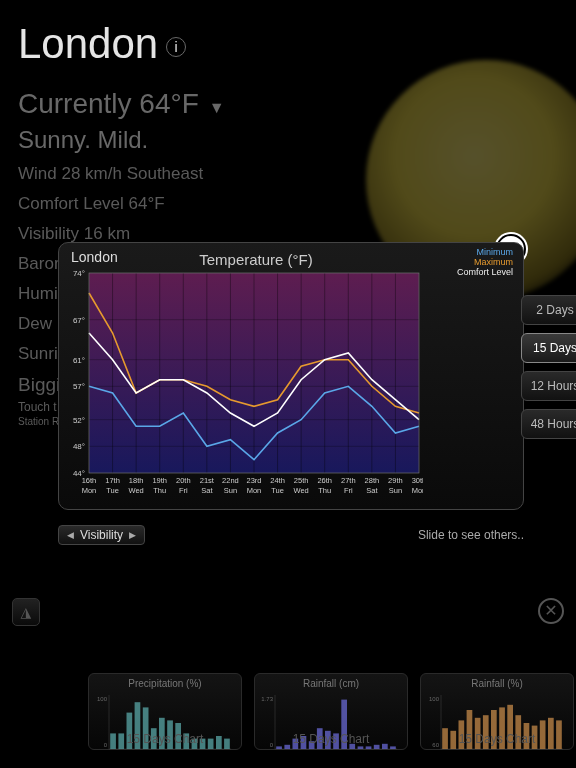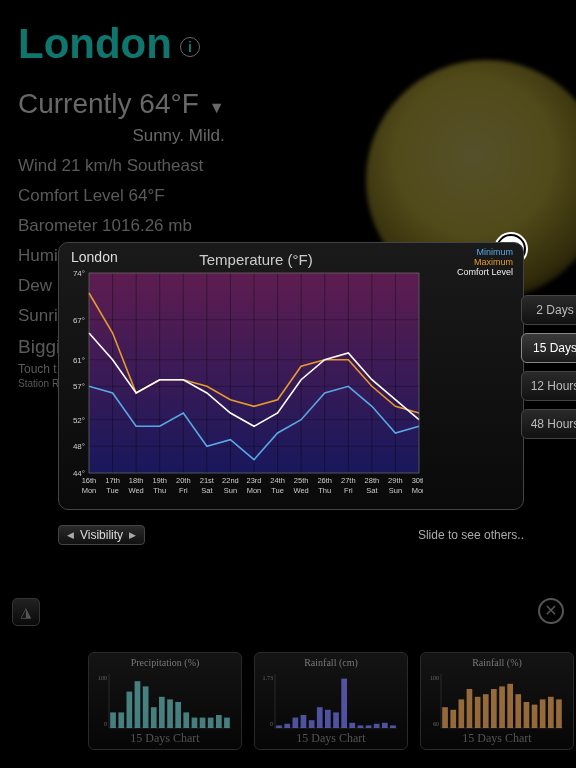--- a/index.html
+++ b/index.html
@@ -1,24 +1,24 @@
 <!DOCTYPE html>
 <html><head>
 <meta charset="utf-8">
 <style>
   * { margin:0; padding:0; box-sizing:border-box; }
   body { width:576px; height:768px; background:#000; font-family:-apple-system,Helvetica,Arial,sans-serif; overflow:hidden; position:relative; color:#888; }
   .bg-sun { position:absolute; right:-30px; top:60px; width:240px; height:240px; border-radius:50%; background:radial-gradient(circle at 45% 40%, #f5e67a 0%, #e8d44a 40%, #8b7a20 70%, rgba(80,70,10,0) 85%); filter:blur(2px); opacity:0.35; }
   
   .bg-info { position:absolute; left:18px; top:20px; color:#5a5a5a; }
-  .bg-info h1 { font-size:42px; font-weight:700; color:#0f766e; }
+  .bg-info h1 { font-size:42px; font-weight:400; color:#e5e5e5; }
   .bg-info .info-icon { display:inline-block; width:20px; height:20px; border:1.5px solid #686868; border-radius:50%; font-size:14px; line-height:18px; text-align:center; margin-left:8px; vertical-align:middle; }
   .bg-info .currently { font-size:28px; color:#686868; margin-top:20px; }
   .bg-info .dropdown::after { content:"▼"; font-size:16px; margin-left:10px; color:#686868; }
-  .bg-info .desc { font-size:17px; color:#686868; margin-top:6px;text-align:right; }
+  .bg-info .desc { font-size:24px; color:#686868; margin-top:6px; }
   .bg-info .line { font-size:17px; color:#5a5a5a; margin-top:10px; }
   
   .modal { position:absolute; left:58px; top:242px; width:466px; height:268px; background:linear-gradient(180deg,#1a1a1a,#0a0a0a); border:1px solid #444; border-radius:10px; padding:6px 8px 6px 8px; }
   .modal-header { position:relative; height:16px; }
   .modal-city { position:absolute; left:4px; top:0; color:#ddd; font-size:14px; }
   .modal-title { position:absolute; left:0; right:70px; top:2px; text-align:center; color:#ccc; font-size:15px; }
   .legend { position:absolute; right:2px; top:-2px; font-size:9px; text-align:right; line-height:10px;margin-left:16px; }
   .legend .lmin { color:#5aa7e8; }
   .legend .lmax { color:#e69a2e; }
   .legend .lcomf { color:#eee; }
@@ -31,36 +31,37 @@
   
   .navbar { position:absolute; left:58px; top:524px; width:466px; height:22px; display:flex; align-items:center; justify-content:space-between; }
   .navpill { background:linear-gradient(#2a2a2a,#111); border:1px solid #444; border-radius:4px; padding:2px 8px; display:flex; align-items:center; gap:6px; font-size:12px; color:#ddd; }
   .navpill .arrow { font-size:9px; color:#aaa; }
   .navhint { font-size:12px; color:#aaa; }
   
   .edge-btn { position:absolute; width:28px; height:28px; background:linear-gradient(#222,#0a0a0a); border:1px solid #333; border-radius:5px; display:flex; align-items:center; justify-content:center; color:#555; font-size:14px; }
   .edge-close { position:absolute; right:12px; top:598px; width:26px; height:26px; border-radius:50%; border:2px solid #555; color:#555; font-size:16px; text-align:center; line-height:22px; }
   
   .thumbs { position:absolute; left:88px; bottom:18px; width:478px; display:flex; gap:12px; }
-  .thumb { flex:0 0 152px; height:98px; background:linear-gradient(#141414,#060606); border:1px solid #2a2a2a; border-radius:6px; padding:4px 6px; position:relative;font-family:Liberation Serif, serif; }
+  .thumb { flex:0 0 152px; height:77px; background:linear-gradient(#141414,#060606); border:1px solid #2a2a2a; border-radius:6px; padding:4px 6px; position:relative; }
   .thumb .ttitle { color:#777; font-size:10px; text-align:center; }
   .thumb .tfoot { position:absolute; bottom:3px; left:0; right:0; text-align:center; font-size:12px; color:#555; }
   .thumb svg { display:block; margin:2px auto 0; }
 </style>
 </head>
 <body>
 
 <div class="bg-sun"></div>
 
 <div class="bg-info">
   <h1><span>London</span><span class="info-icon">i</span></h1>
   <div class="currently dropdown">Currently 64°F</div>
   <div class="desc">Sunny. Mild.</div>
-  <div class="line">Wind 21 km/h Southeast</div>
+  <div class="line">Wind 28 km/h Southeast</div>
   <div class="line">Comfort Level 64°F</div>
+  <div class="line">Visibility 16 km</div>
   <div class="line">Barometer 1016.26 mb</div>
   <div class="line">Humidity</div>
   <div class="line">Dew</div>
   <div class="line">Sunri</div>
   <div class="line" style="font-size:19px">Biggi</div>
   <div class="line" style="font-size:12px;margin-top:4px">Touch t</div>
   <div class="line" style="font-size:10px;margin-top:2px">Station R</div>
 </div>
 
 <div class="close-btn">✕</div>

